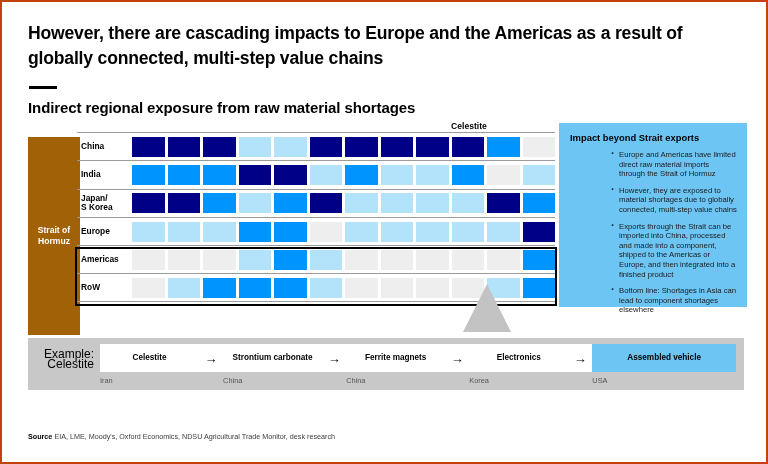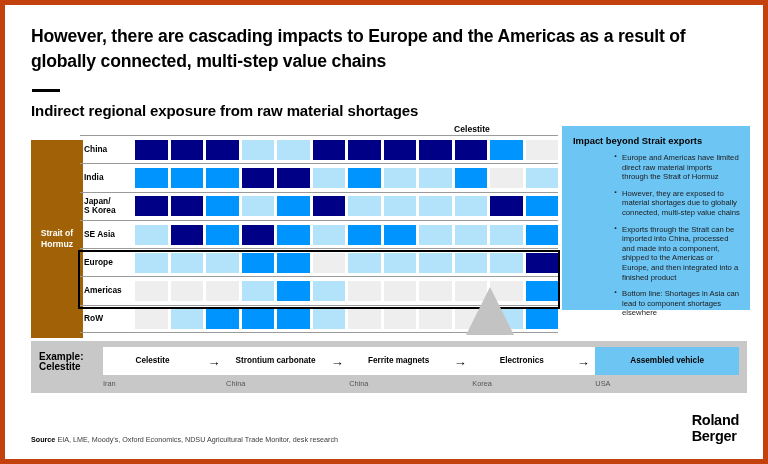--- a/index.html
+++ b/index.html
@@ -6,21 +6,21 @@
   html, body {
     width: 768px; height: 464px;
     background: #ffffff;
     font-family: "Liberation Sans", sans-serif;
     overflow: hidden;
   }
   #slide {
     position: relative;
     width: 768px; height: 464px;
     background: #ffffff;
-    border: 5px solid #c2410c;
+    border: 2px solid #c2410c;
   }
 
   
   .headline {
     position: absolute; left: 26px; top: 19px; width: 716px;
     font-size: 17.6px; font-weight: bold; color: #000000;
     line-height: 25px; letter-spacing: -0.2px;
   }
   .rule {
     position: absolute; left: 27px; top: 84px;
@@ -112,21 +112,21 @@
   }
 
   
   #chain {
     position: absolute; left: 26px; top: 336px;
     width: 716px; height: 52px;
     background: #c8c8c8;
   }
   .chain-example {
     position: absolute; left: 8px; top: 11px; width: 58px;
-    font-size: 10px; font-weight: bold; color: #000; line-height: 10px;
+    font-size: 12px; font-weight: normal; color: #000; line-height: 10px; text-align: right;
   }
   .chain-steps {
     position: absolute; left: 72px; top: 6px;
     width: 636px; height: 28px;
     background: #ffffff;
     display: flex; align-items: stretch;
   }
   .step {
     flex: 1 1 0; display: flex; align-items: center; justify-content: center;
     font-size: 8.2px; font-weight: bold; color: #000;
@@ -215,37 +215,20 @@
             <div class="cell c-navy"></div>
             <div class="cell c-bright"></div>
             <div class="cell c-light"></div>
             <div class="cell c-bright"></div>
             <div class="cell c-navy"></div>
             <div class="cell c-light"></div>
             <div class="cell c-light"></div>
             <div class="cell c-light"></div>
             <div class="cell c-light"></div>
             <div class="cell c-navy"></div>
-            <div class="cell c-bright"></div>
-          </div>
-        </div>
-        <div class="mrow">
-          <div class="rlabel">SE Asia</div>
-          <div class="cells">
-            <div class="cell c-light"></div>
-            <div class="cell c-navy"></div>
-            <div class="cell c-bright"></div>
-            <div class="cell c-navy"></div>
-            <div class="cell c-bright"></div>
-            <div class="cell c-light"></div>
-            <div class="cell c-bright"></div>
-            <div class="cell c-bright"></div>
-            <div class="cell c-light"></div>
-            <div class="cell c-light"></div>
-            <div class="cell c-light"></div>
             <div class="cell c-bright"></div>
           </div>
         </div>
         <div class="mrow">
           <div class="rlabel">Europe</div>
           <div class="cells">
             <div class="cell c-light"></div>
             <div class="cell c-light"></div>
             <div class="cell c-light"></div>
             <div class="cell c-bright"></div>
@@ -331,18 +314,14 @@
         <div class="country">Korea</div>
         <div class="country sp"></div>
         <div class="country wide">USA</div>
       </div>
   </div>
 
   <div class="src-line">
     <b>Source</b>
     <span>EIA, LME, Moody's, Oxford Economics, NDSU Agricultural Trade Monitor, desk research</span>
   </div>
-  <div class="logo">
-    <div>Roland</div>
-    <div>Berger</div>
-  </div>
 
 </div>
 
 </body></html>

